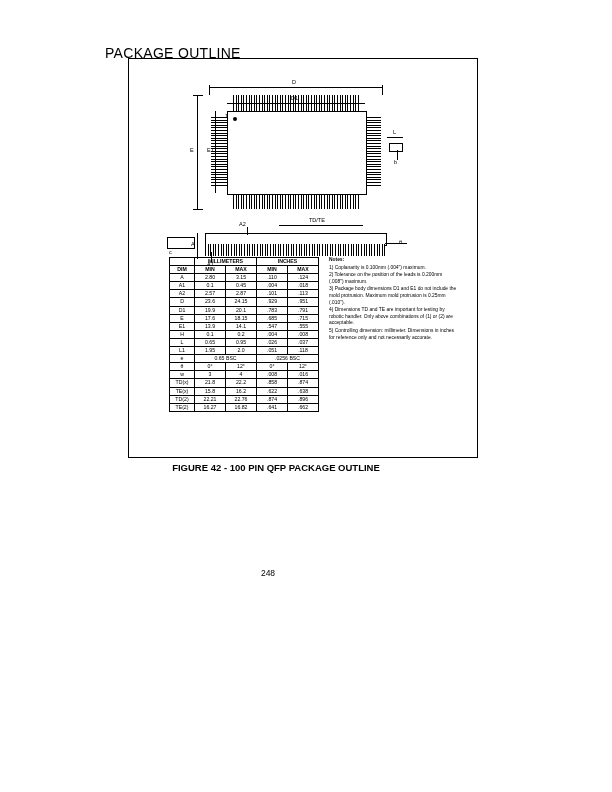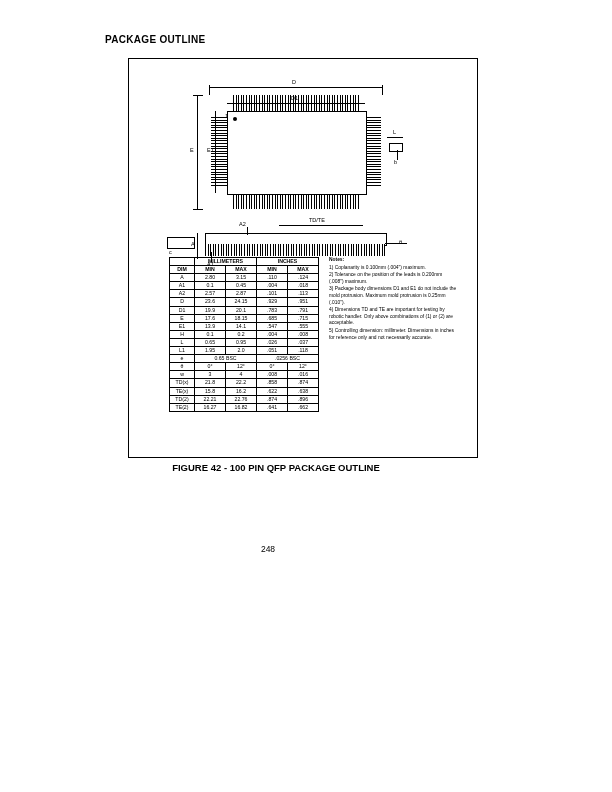--- a/index.html
+++ b/index.html
@@ -16,23 +16,23 @@
     overflow: hidden;
   }
   .page {
     position: relative;
     width: 612px;
     height: 792px;
   }
   .section-title {
     position: absolute;
     left: 105px;
-    top: 34px;
-    font-size: 10px;
-    font-weight: bold;
+    top: 45px;
+    font-size: 14px;
+    font-weight: normal;
     letter-spacing: 0.3px;
   }
   .outline-box {
     position: absolute;
     left: 128px;
     top: 58px;
     width: 348px;
     height: 398px;
     border: 1px solid #000;
     background: #fff;
@@ -42,21 +42,21 @@
     left: 0;
     top: 462px;
     width: 552px;
     text-align: center;
     font-size: 9.5px;
     font-weight: bold;
   }
   .page-number {
     position: absolute;
     left: 0;
-    top: 544px;
+    top: 568px;
     width: 536px;
     text-align: center;
     font-size: 8.5px;
   }
   .watermark {
     position: absolute;
     left: 0;
     top: 375px;
     width: 612px;
     text-align: center;

